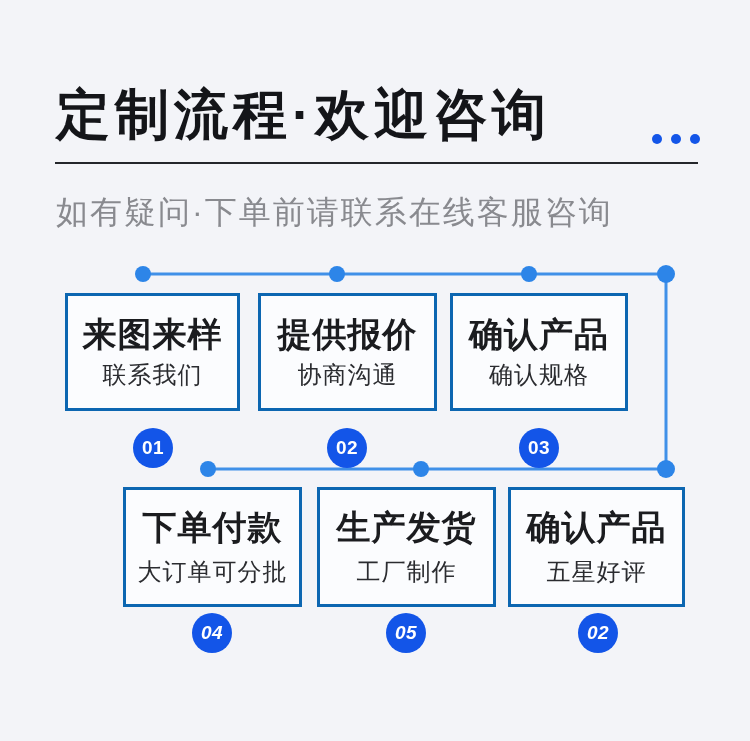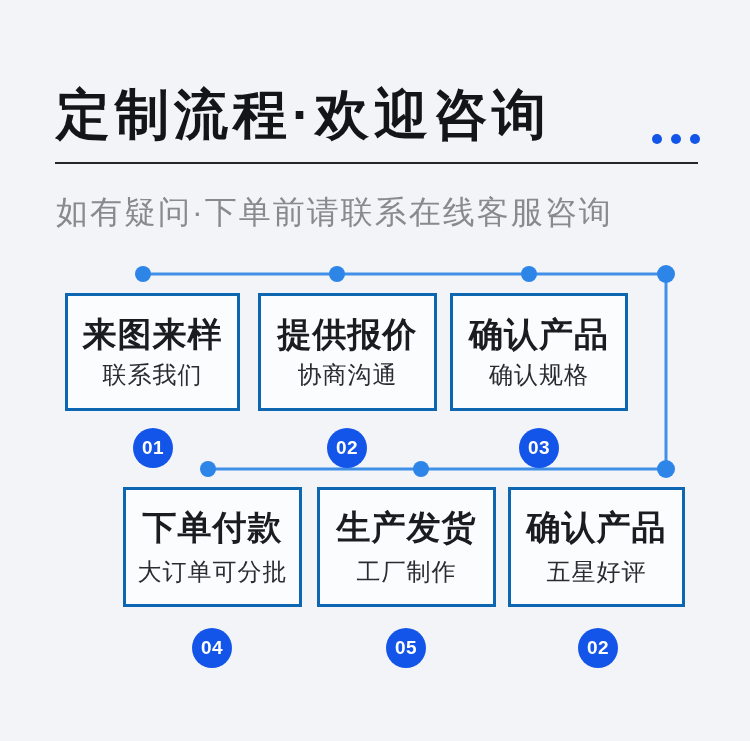--- a/index.html
+++ b/index.html
@@ -71,21 +71,21 @@
   .card5{left:317px;width:179px;}
   .card6{left:508px;width:177px;}
   .badge{
     position:absolute;width:40px;height:40px;border-radius:50%;
     background:var(--badge);color:#fff;
     font-size:19px;font-weight:700;
     display:flex;align-items:center;justify-content:center;
     letter-spacing:0.5px;
   }
   .badge-row1{top:428px;text-align:center;}
-  .badge-row2{top:628px;}
+  .badge-row2{top:613px;font-style:italic;}
   .badge1{left:133px;}
   .badge2{left:327px;}
   .badge3{left:519px;}
   .badge4{left:192px;}
   .badge5{left:386px;}
   .badge6{left:578px;}
 </style>
 </head>
 <body>
 

